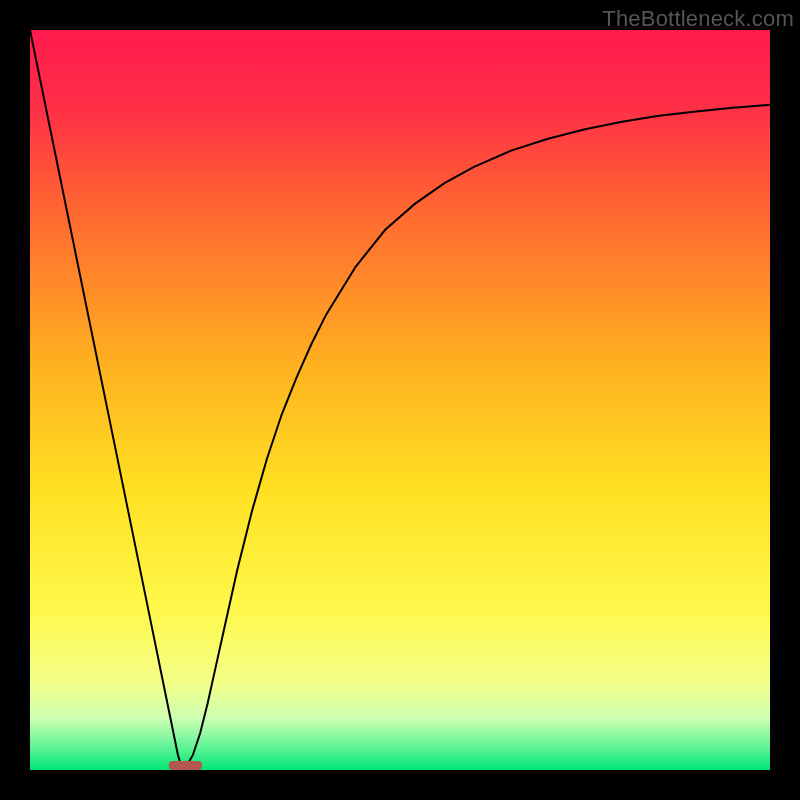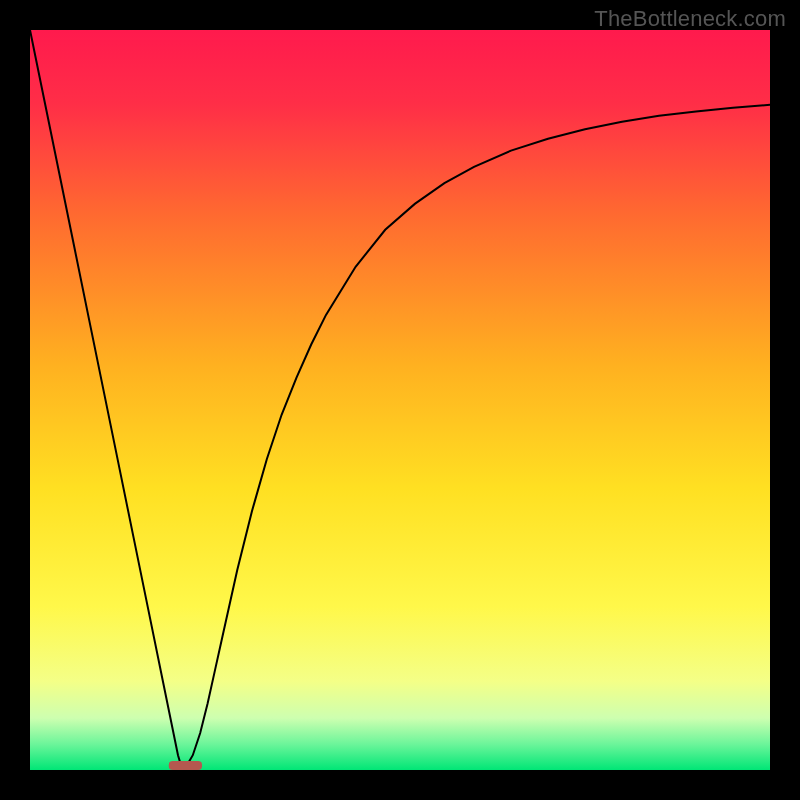--- a/index.html
+++ b/index.html
@@ -13,21 +13,21 @@
   }
   .frame {
     position: relative;
     width: 800px;
     height: 800px;
     background: #000;
   }
   .watermark {
     position: absolute;
     top: 6px;
-    right: 14px;
+    right: 6px;
     color: #555;
     font-size: 22px;
     font-weight: 500;
     letter-spacing: 0.2px;
     z-index: 10;
     user-select: none;
   }
   .plot-area {
     position: absolute;
     left: 30px;

